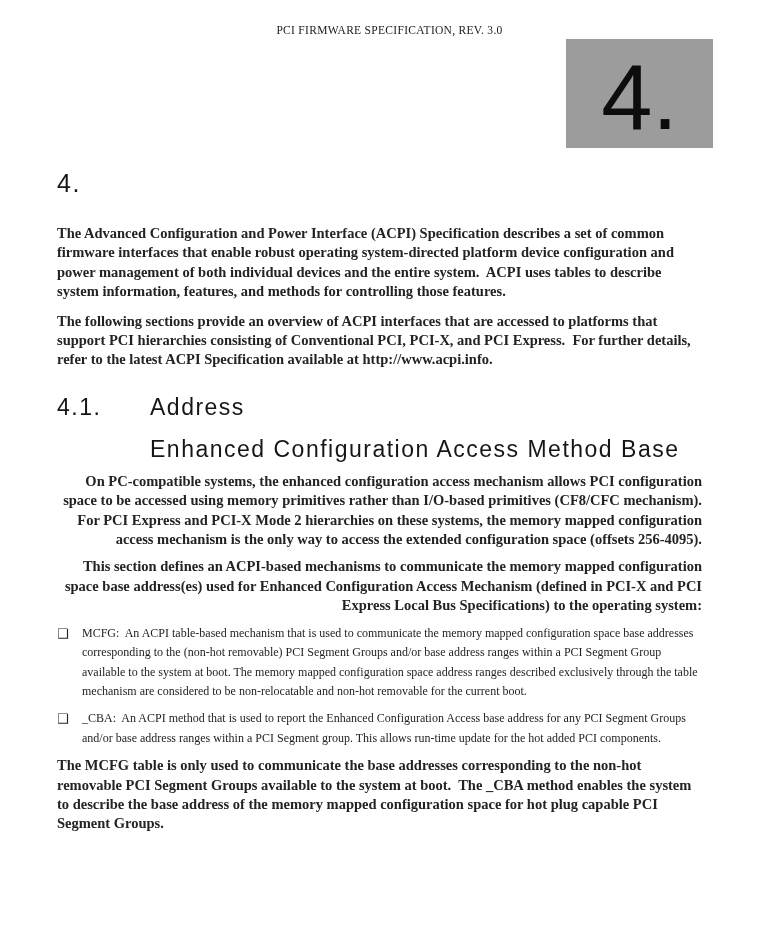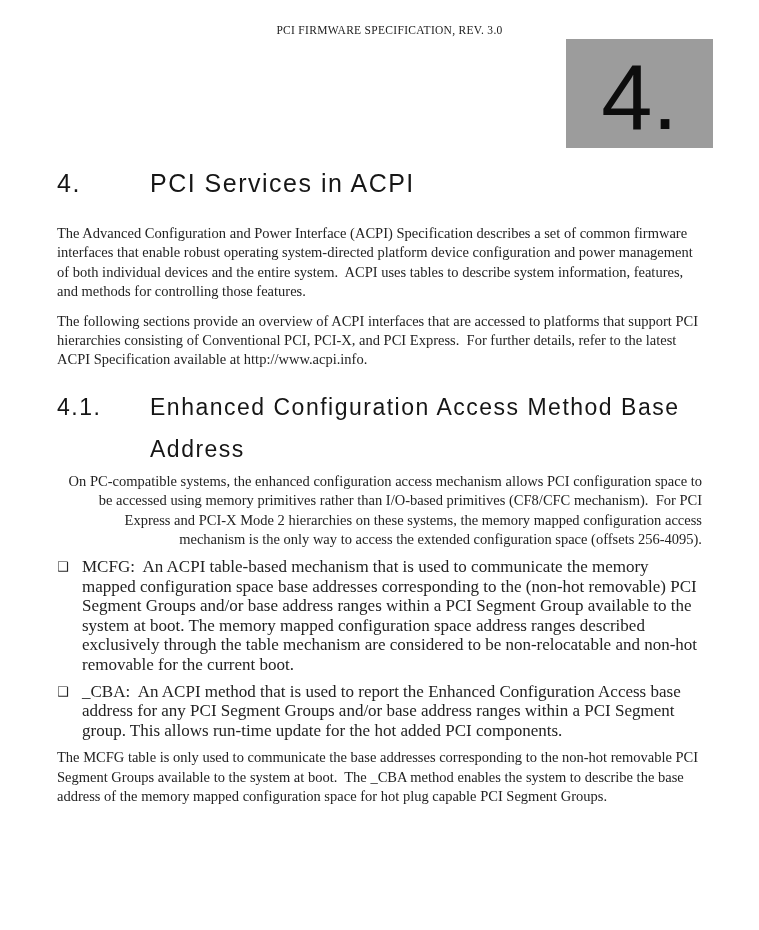--- a/index.html
+++ b/index.html
@@ -71,75 +71,76 @@
   }
   .section-heading .h-num { width: 93px; flex: 0 0 93px; }
   .body-par {
     font-family: "Liberation Serif", serif;
     font-size: 14.5px;
     line-height: 19.4px;
     color: #232323;
     margin: 0 0 10px 0;
     white-space: pre-wrap;
     text-align: left;
+    font-weight: bold;
   }
   .par-tight { margin-bottom: 8px; text-align: right; }
   .bullet-item {
     display: flex;
     margin: 0 0 8px 0;
   }
   .bullet-item .bullet-glyph {
     flex: 0 0 25px;
     width: 25px;
     font-family: "DejaVu Sans", sans-serif;
     font-size: 13px;
     line-height: 19.4px;
     color: #232323;
   }
   .bullet-item .bullet-text {
     flex: 1;
     font-family: "Liberation Serif", serif;
-    font-size: 17px;
+    font-size: 12px;
     line-height: 19.4px;
     color: #232323;
     white-space: pre-wrap;
   }
 </style>
 </head>
 <body>
 
 <div class="page">
 
   <div class="running-header">PCI FIRMWARE SPECIFICATION, REV. 3.0</div>
 
   <div class="chapter-tab">
     <span class="tab-number">4.</span>
   </div>
 
   <div class="content">
 
     <div class="chapter-heading">
       <span class="h-num">4.</span>
-      <span class="h-title">PCI Services in ACPI</span>
     </div>
 
     <p class="body-par">The Advanced Configuration and Power Interface (ACPI) Specification describes a set of common firmware interfaces that enable robust operating system-directed platform device configuration and power management of both individual devices and the entire system.  ACPI uses tables to describe system information, features, and methods for controlling those features.</p>
 
     <p class="body-par">The following sections provide an overview of ACPI interfaces that are accessed to platforms that support PCI hierarchies consisting of Conventional PCI, PCI-X, and PCI Express.  For further details, refer to the latest ACPI Specification available at http://www.acpi.info.</p>
 
     <div class="section-heading">
       <span class="h-num">4.1.</span>
       <span class="h-title">
+        <span style="display:block">Address</span>
         <span style="display:block">Enhanced Configuration Access Method Base</span>
-        <span style="display:block">Address</span>
       </span>
     </div>
 
     <p class="body-par par-tight">On PC-compatible systems, the enhanced configuration access mechanism allows PCI configuration space to be accessed using memory primitives rather than I/O-based primitives (CF8/CFC mechanism).  For PCI Express and PCI-X Mode 2 hierarchies on these systems, the memory mapped configuration access mechanism is the only way to access the extended configuration space (offsets 256-4095).</p>
 
+    <p class="body-par par-tight">This section defines an ACPI-based mechanisms to communicate the memory mapped configuration space base address(es) used for Enhanced Configuration Access Mechanism (defined in PCI-X and PCI Express Local Bus Specifications) to the operating system:</p>
 
     <div class="bullet-list">
 
       <div class="bullet-item">
         <span class="bullet-glyph">❑</span>
         <span class="bullet-text">MCFG:  An ACPI table-based mechanism that is used to communicate the memory mapped configuration space base addresses corresponding to the (non-hot removable) PCI Segment Groups and/or base address ranges within a PCI Segment Group available to the system at boot. The memory mapped configuration space address ranges described exclusively through the table mechanism are considered to be non-relocatable and non-hot removable for the current boot.</span>
       </div>
 
       <div class="bullet-item">
         <span class="bullet-glyph">❑</span>

